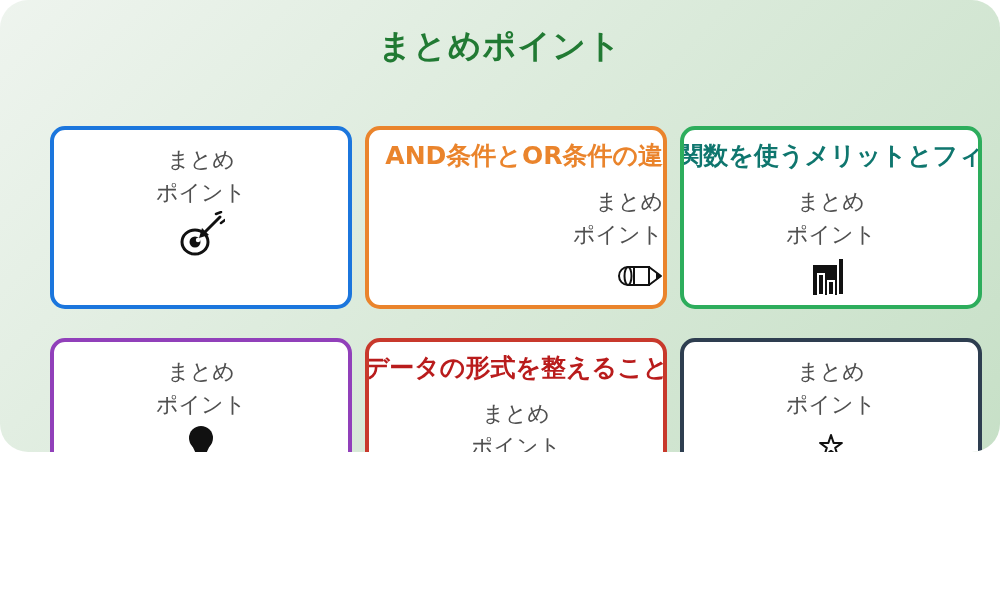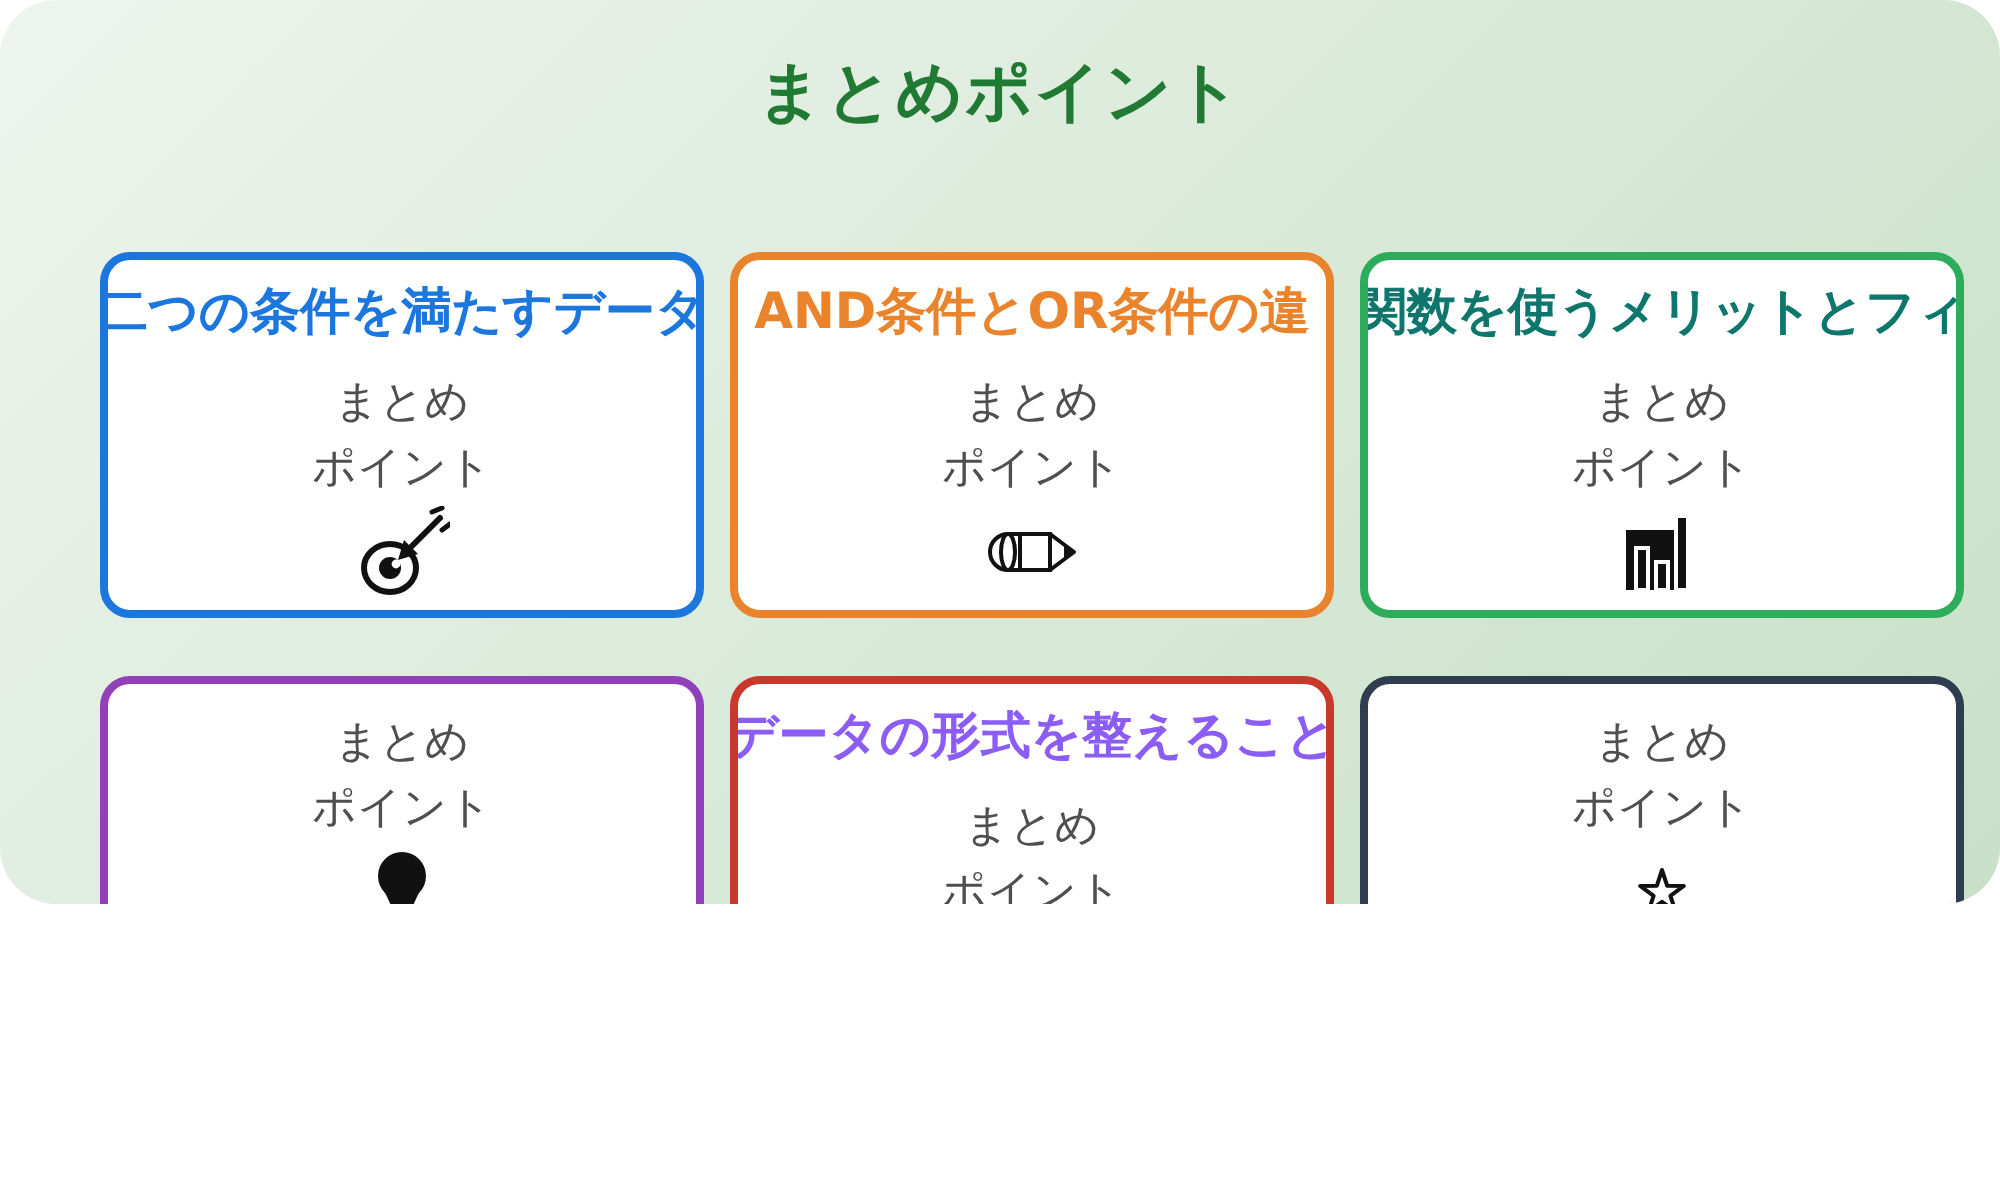--- a/index.html
+++ b/index.html
@@ -72,37 +72,36 @@
 </style>
 </head>
 <body>
 
 <div class="board">
   <div class="page-title" style="color: rgb(33, 122, 51);">まとめポイント</div>
 
   <div class="cards-grid">
 
     <div class="card" style="border-color: rgb(27, 118, 221);">
-      <div class="card-title" style="color: rgb(27, 118, 221);">二つの条件を満たすデータ</div>
       <div class="card-sub first">まとめ</div>
       <div class="card-sub">ポイント</div>
       <div class="icon-box">
         <svg width="48" height="46" viewBox="0 0 48 46">
           <ellipse cx="18" cy="31" rx="13" ry="12" fill="#ffffff" stroke="#111111" stroke-width="3"></ellipse>
           <circle cx="18" cy="31" r="5.5" fill="#111111"></circle>
           <circle cx="21" cy="29" r="2.2" fill="#ffffff"></circle>
           <line x1="43" y1="6" x2="26" y2="23" stroke="#111111" stroke-width="3" stroke-linecap="round"></line>
           <polygon points="22,27 25,17 32,24" fill="#111111"></polygon>
           <line x1="39" y1="3" x2="44" y2="1" stroke="#111111" stroke-width="2.5" stroke-linecap="round"></line>
           <line x1="44" y1="12" x2="48" y2="9" stroke="#111111" stroke-width="2.5" stroke-linecap="round"></line>
         </svg>
       </div>
     </div>
 
-    <div class="card" style="border-color: rgb(234, 132, 44);">
+    <div class="card" style="border-color: rgb(234, 132, 44); align-items: flex-end;">
       <div class="card-title" style="color: rgb(234, 132, 44);">AND条件とOR条件の違</div>
       <div class="card-sub first">まとめ</div>
       <div class="card-sub">ポイント</div>
       <div class="icon-box">
         <svg width="46" height="26" viewBox="0 0 46 26">
           <path d="M11,4 h21 v18 h-21 a9,9 0 0 1 0,-18 z" fill="#ffffff" stroke="#111111" stroke-width="2"></path>
           <ellipse cx="11" cy="13" rx="3.5" ry="9" fill="none" stroke="#111111" stroke-width="2"></ellipse>
           <line x1="17" y1="4" x2="17" y2="22" stroke="#111111" stroke-width="2"></line>
           <path d="M32,4 L44,13 L32,22 z" fill="#ffffff" stroke="#111111" stroke-width="2" stroke-linejoin="round"></path>
           <polygon points="39,9.5 44,13 39,16.5" fill="#111111"></polygon>
@@ -130,21 +129,21 @@
       <div class="icon-box">
         <svg width="40" height="44" viewBox="0 0 40 44">
           <circle cx="20" cy="14" r="12" fill="#111111"></circle>
           <path d="M10,19 L30,19 L24,32 L16,32 z" fill="#111111"></path>
           <ellipse cx="20" cy="37.5" rx="4" ry="3.5" fill="#111111"></ellipse>
         </svg>
       </div>
     </div>
 
     <div class="card" style="border-color: rgb(200, 57, 44);">
-      <div class="card-title" style="color: #8b5cf6;">データの形式を整えること</div>
+      <div class="card-title" style="color: #b91c1c;">データの形式を整えること</div>
       <div class="card-sub first">まとめ</div>
       <div class="card-sub">ポイント</div>
       <div class="icon-box">
         <svg width="40" height="44" viewBox="0 0 40 44">
           <circle cx="20" cy="11" r="10" fill="#111111"></circle>
           <path d="M11,8 Q20,5 29,8" fill="none" stroke="#ffffff" stroke-width="2.5"></path>
           <rect x="16.5" y="19" width="7" height="22" fill="#111111"></rect>
           <rect x="23" y="31" width="5" height="3.5" fill="#111111"></rect>
           <rect x="23" y="37" width="5" height="3.5" fill="#111111"></rect>
         </svg>

